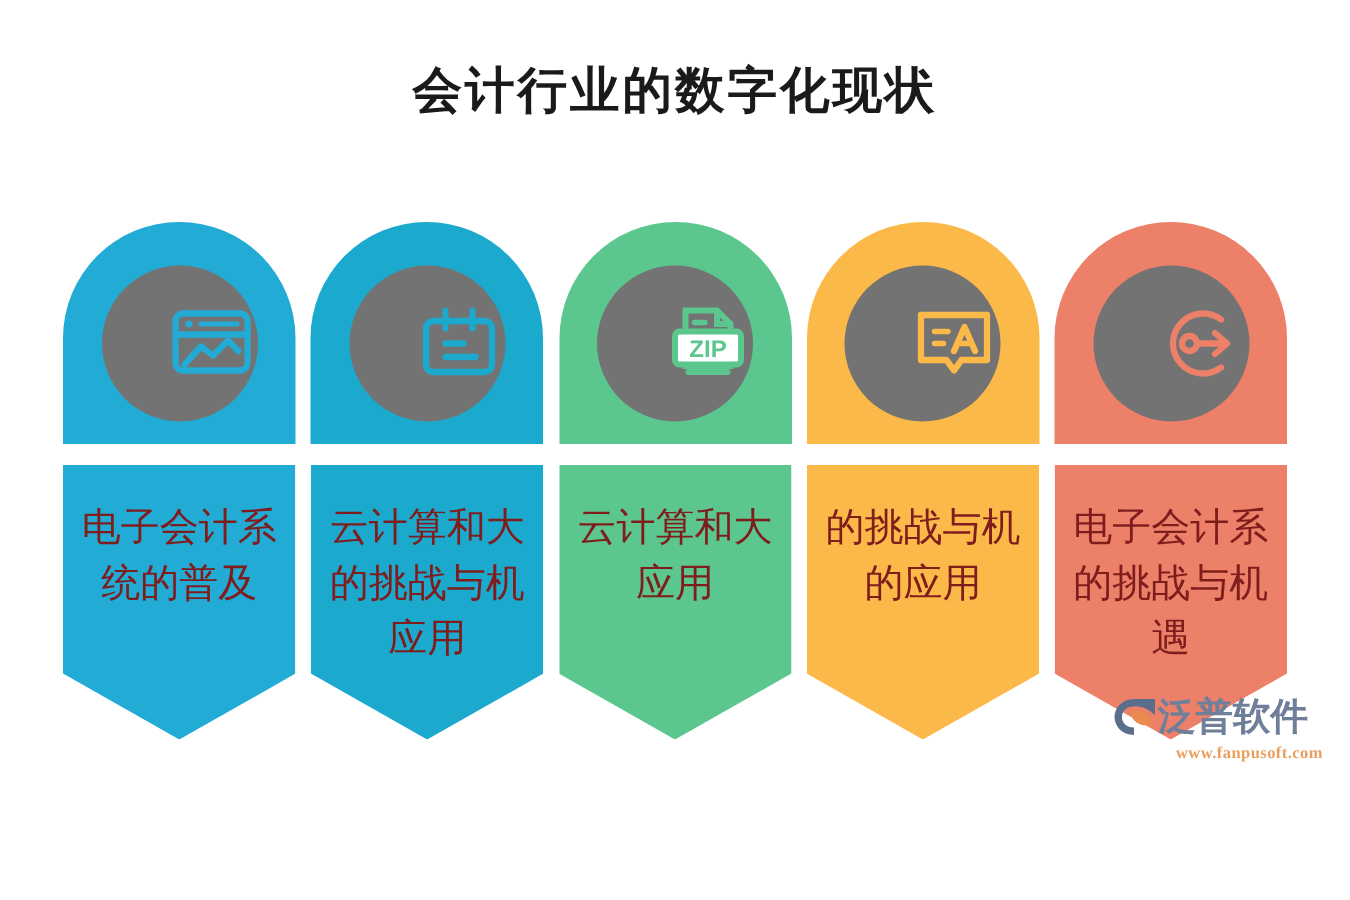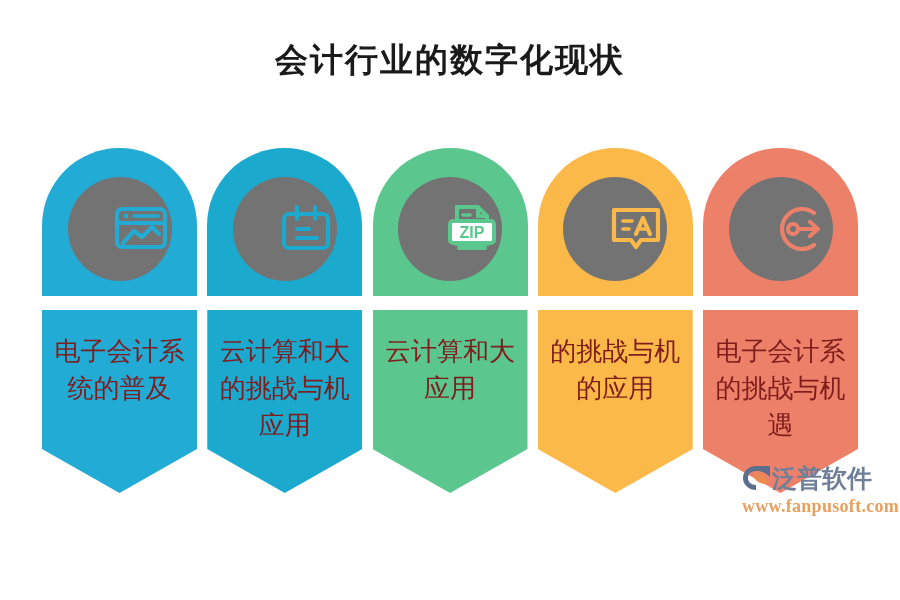--- a/index.html
+++ b/index.html
@@ -118,21 +118,21 @@
     font-size: 25px;
     font-weight: 700;
     color: #6f7f99;
     letter-spacing: 0px;
     line-height: 1;
     font-family: "Liberation Serif", "DejaVu Serif", serif;
   }
   .logo-url {
     margin-top: 2px;
     text-align: right;
-    font-size: 18px;
+    font-size: 11px;
     font-weight: 700;
     color: #e8a05f;
     letter-spacing: 0.3px;
     font-family: "Liberation Serif", "DejaVu Serif", serif;
   }
 </style>
 </head>
 <body>
 
 <div class="page">

